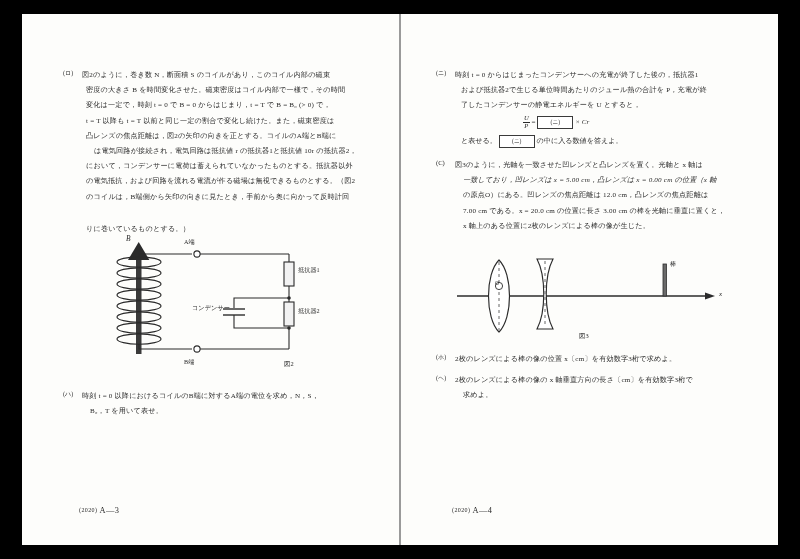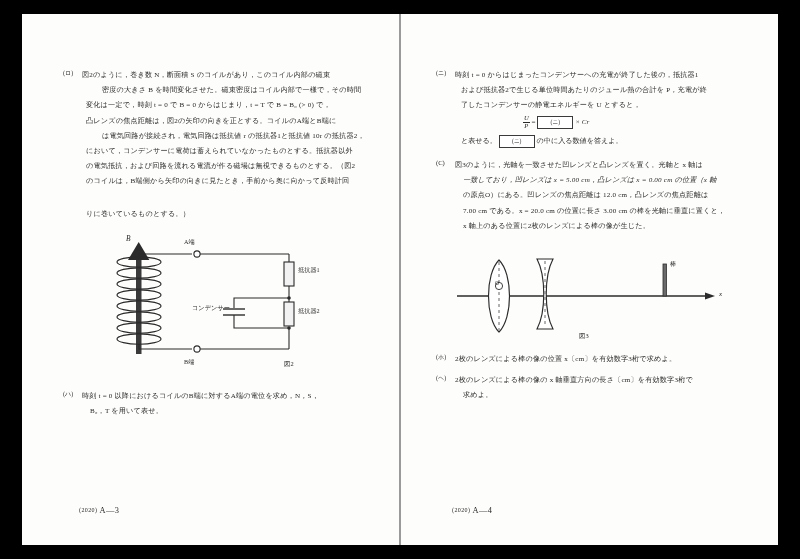--- a/index.html
+++ b/index.html
@@ -96,24 +96,25 @@
 
   <div class="divider"></div>
 
   <div class="page page-left">
 
     <div class="blk" style="left:56px;top:52px;width:288px;">
       <div class="body-text hang" style="position:relative;left:0;top:0;width:288px;">
         <span class="marker">(ロ)</span>
         &nbsp;<span>図2のように，巻き数 N，断面積 S のコイルがあり，このコイル内部の磁束</span>
       </div>
-      <div class="body-text" style="position:relative;left:16px;top:0;width:288px;padding-left:8px;">密度の大きさ B を時間変化させた。磁束密度はコイル内部で一様で，その時間</div>
+      <div class="body-text" style="position:relative;left:0;top:0;width:288px;padding-left:8px;">密度の大きさ B を時間変化させた。磁束密度はコイル内部で一様で，その時間</div>
       <div class="body-text" style="position:relative;left:0;top:0;width:288px;padding-left:8px;">変化は一定で，時刻 t = 0 で B = 0 からはじまり，t = T で B = B₀ (&gt; 0) で，</div>
+      <div class="body-text" style="position:relative;left:0;top:0;width:288px;padding-left:8px;">t = T 以降も t = T 以前と同じ一定の割合で変化し続けた。また，磁束密度は</div>
       <div class="body-text" style="position:relative;left:0;top:0;width:288px;padding-left:8px;">凸レンズの焦点距離は，図2の矢印の向きを正とする。コイルのA端とB端に</div>
-      <div class="body-text" style="position:relative;left:16px;top:0;width:288px;padding-left:8px;">は電気回路が接続され，電気回路は抵抗値 r の抵抗器1と抵抗値 10r の抵抗器2，</div>
+      <div class="body-text" style="position:relative;left:8px;top:0;width:288px;padding-left:8px;">は電気回路が接続され，電気回路は抵抗値 r の抵抗器1と抵抗値 10r の抵抗器2，</div>
       <div class="body-text" style="position:relative;left:0;top:0;width:288px;padding-left:8px;">において，コンデンサーに電荷は蓄えられていなかったものとする。抵抗器以外</div>
       <div class="body-text" style="position:relative;left:0;top:0;width:288px;padding-left:8px;">の電気抵抗，および回路を流れる電流が作る磁場は無視できるものとする。（図2</div>
       <div class="body-text" style="position:relative;left:0;top:0;width:288px;padding-left:8px;">のコイルは，B端側から矢印の向きに見たとき，手前から奥に向かって反時計回</div>
       <div class="body-text" style="position:relative;left:0;top:0;width:288px;padding-left:8px;margin-top:17px;">りに巻いているものとする。）</div>
     </div>
 
     <div class="blk" style="left:62px;top:222px;width:260px;height:130px;">
       <svg width="260" height="130" viewBox="0 0 260 130">
 
         <rect x="52" y="18" width="5.5" height="100" fill="#3a3a3a"></rect>

